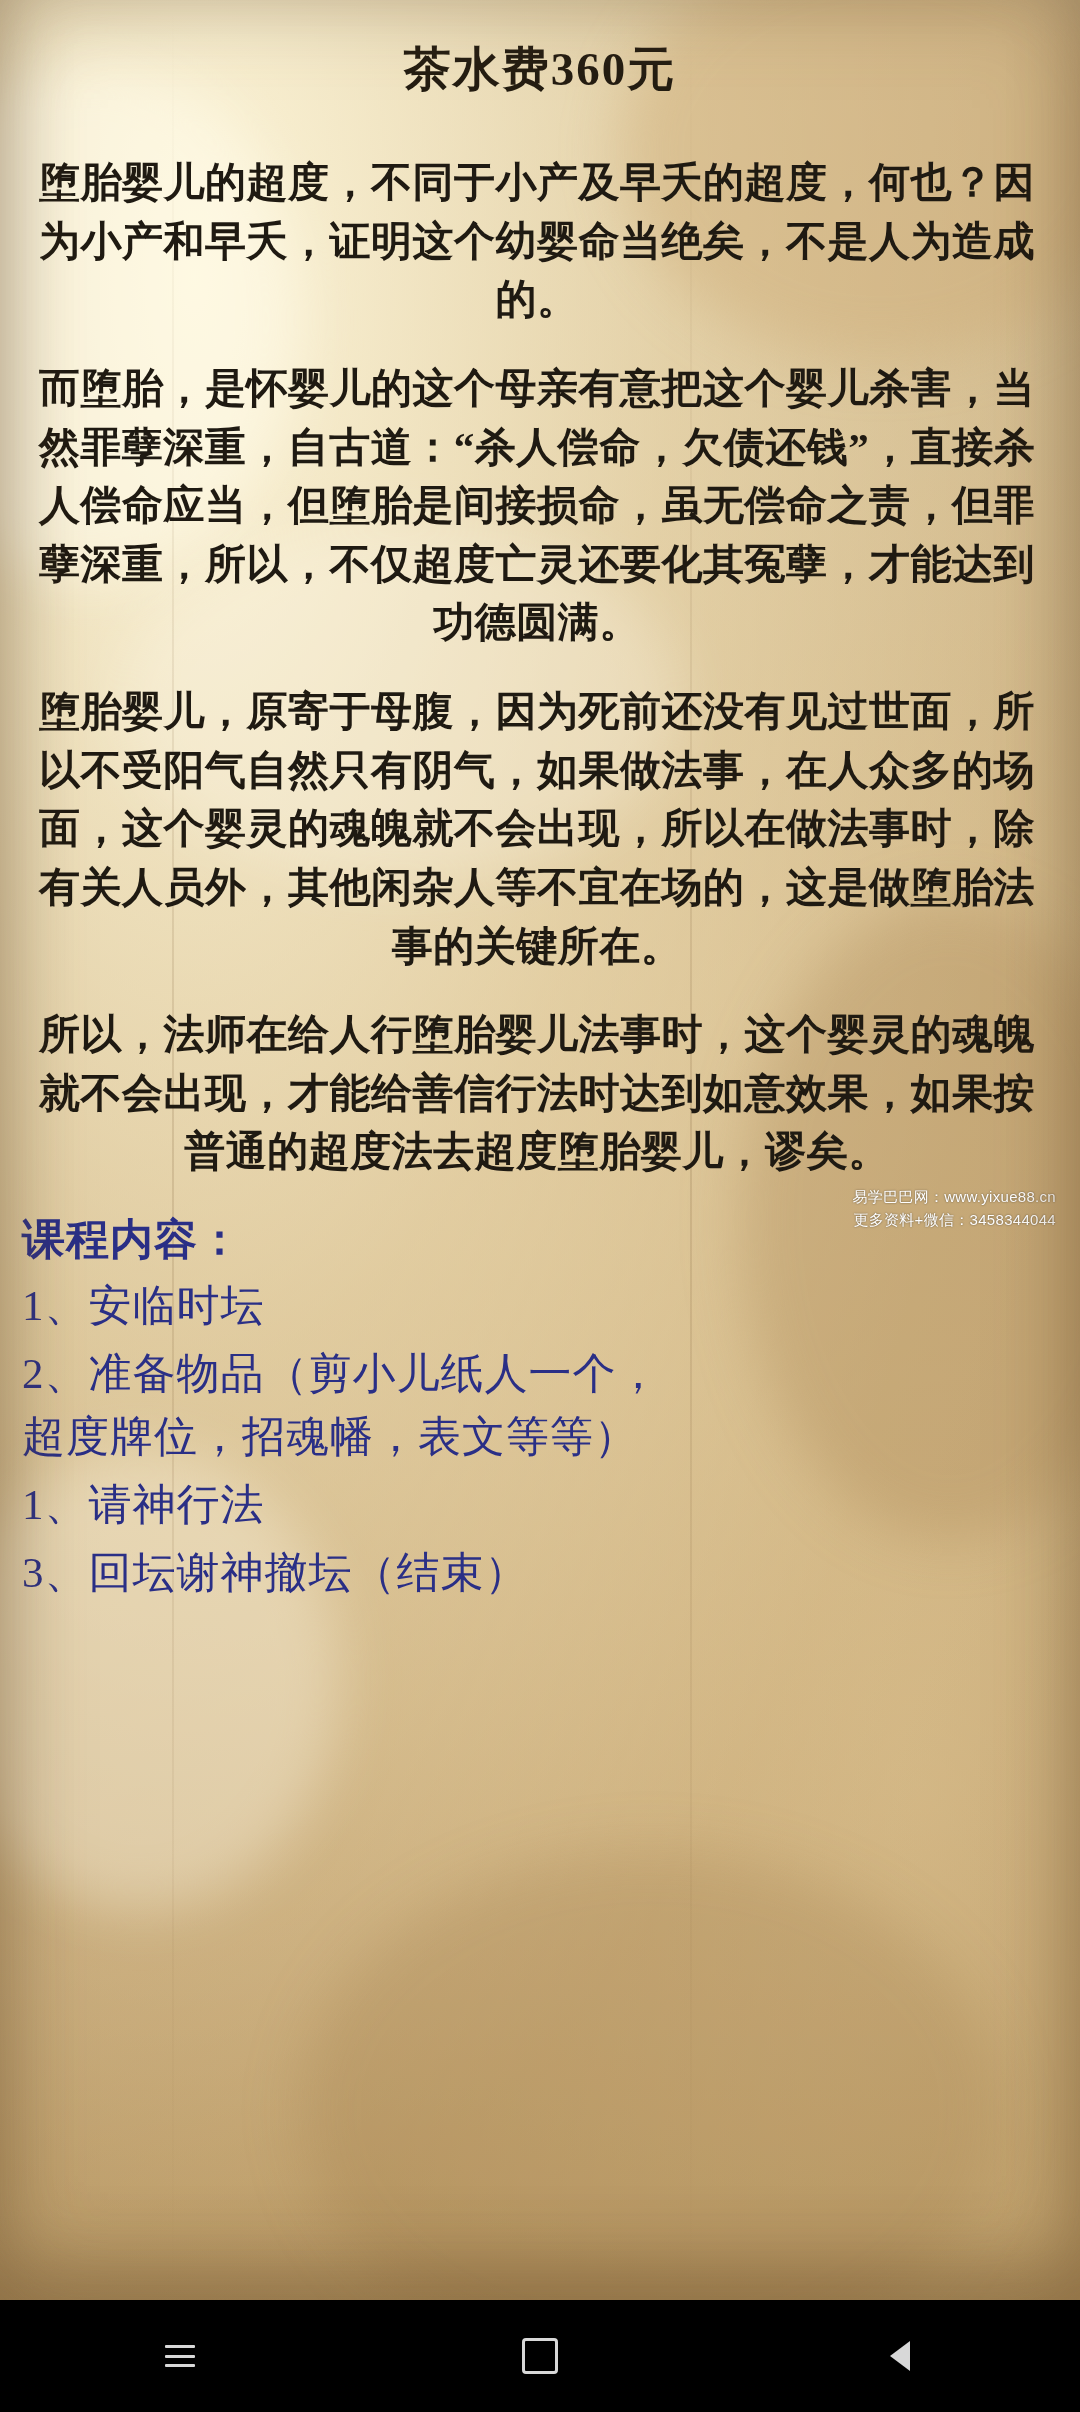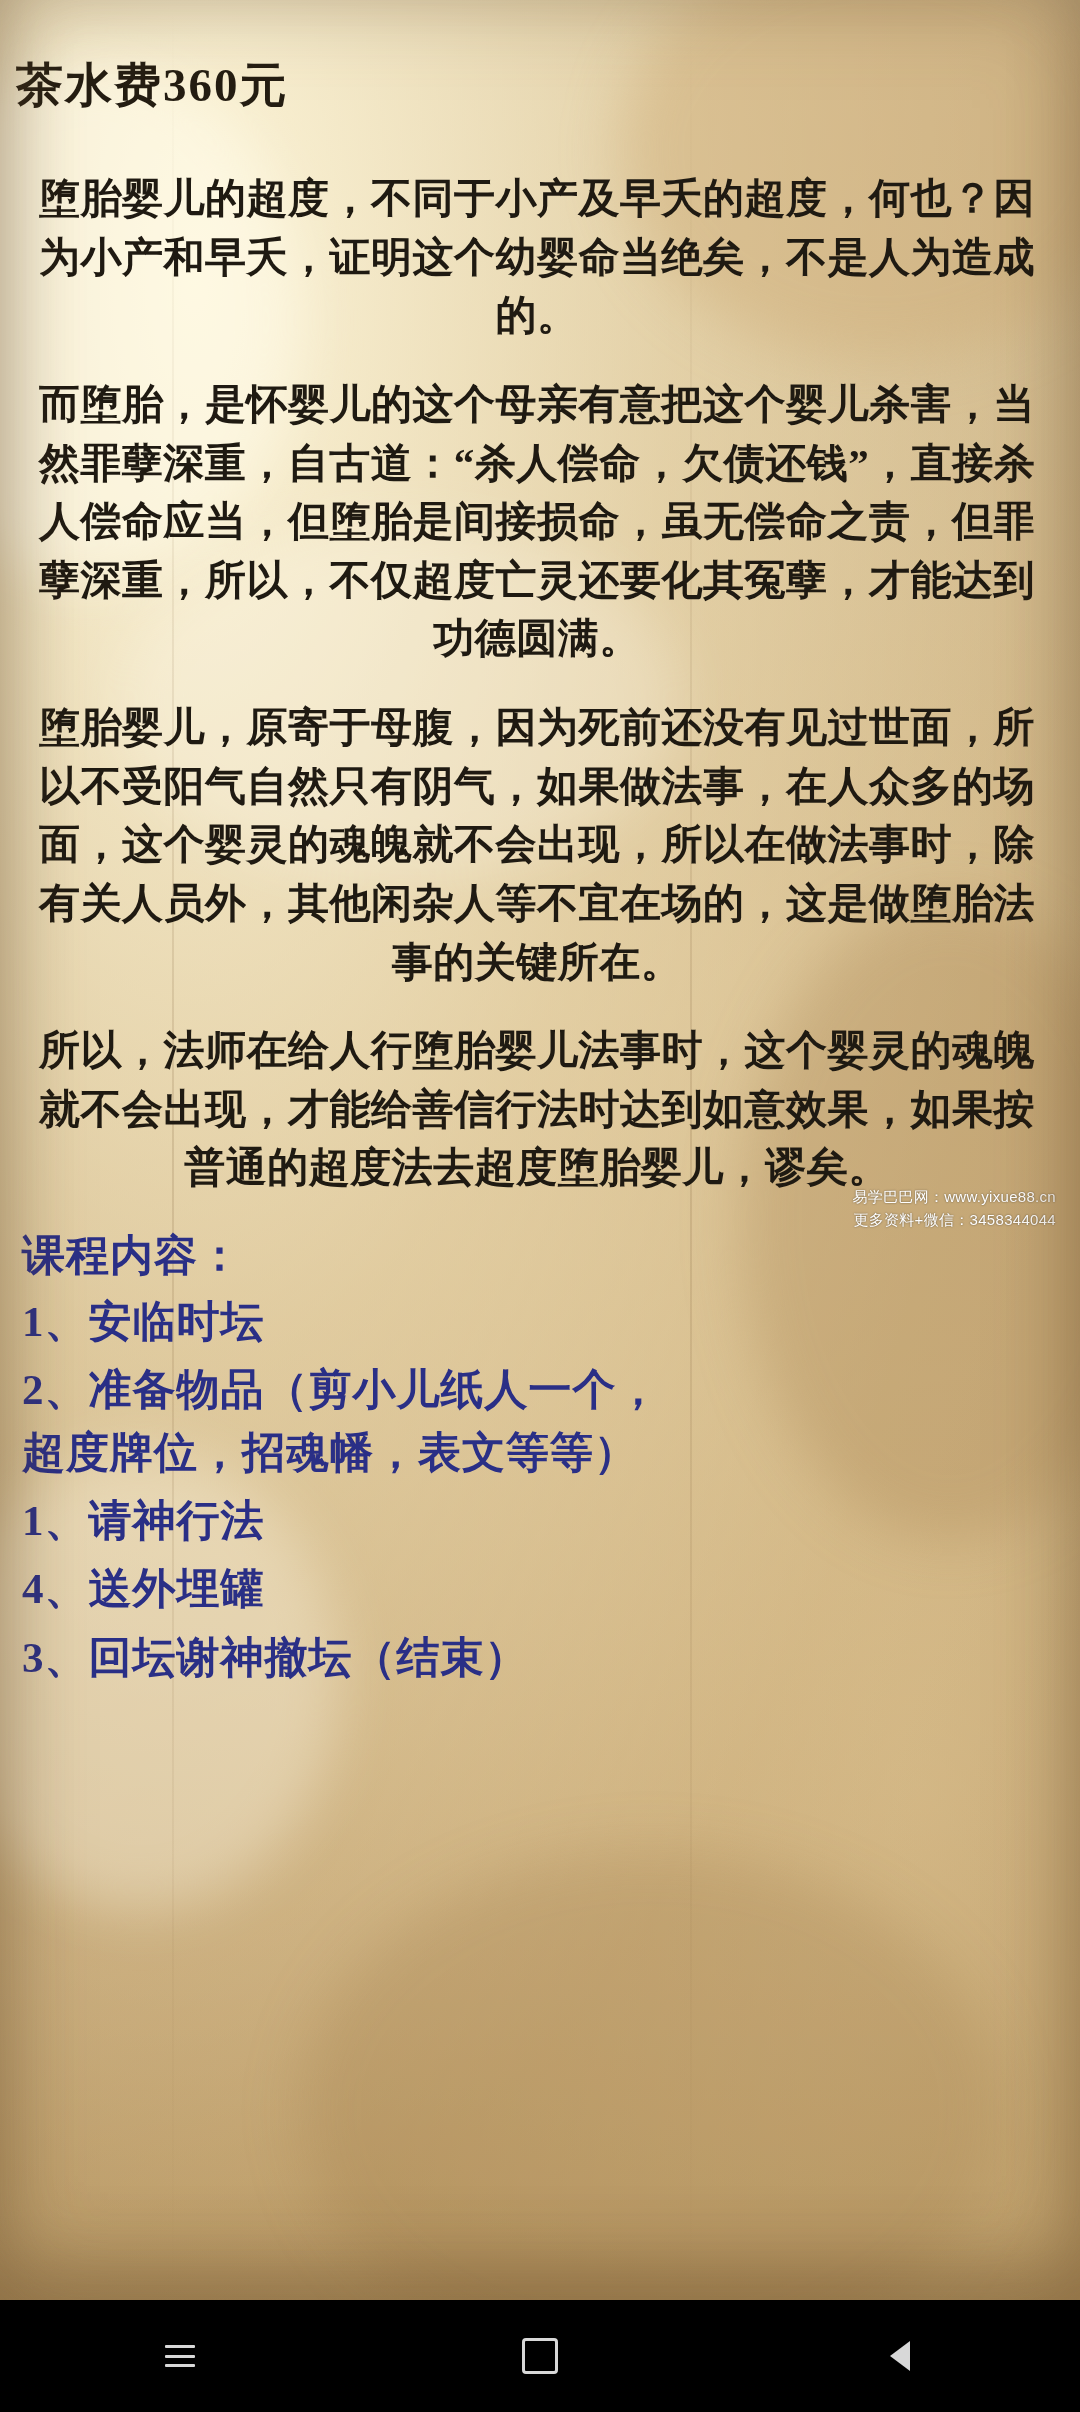--- a/index.html
+++ b/index.html
@@ -72,23 +72,23 @@
   
   .content {
     position: absolute;
     left: 0;
     top: 0;
     width: 1080px;
     padding: 0;
   }
 
   .doc-title {
-    margin: 16px;
+    margin: 0;
     padding: 38px 0 10px 0;
-    text-align: left;
+    text-align: center;
     font-size: 47px;
     font-weight: 700;
     color: #241d12;
     letter-spacing: 2px;
     font-family: "Liberation Serif", "DejaVu Serif", serif;
   }
 
   .body-block {
     margin: 0 0 30px 0;
     padding: 0 28px 0 22px;
@@ -112,21 +112,21 @@
   }
 
   .course-list {
     list-style: none;
     margin: 0;
     padding: 0 22px;
   }
   .course-item {
     font-size: 43px;
     line-height: 1.45;
-    font-weight: 700;
+    font-weight: 400;
     color: #2a2f86;
     letter-spacing: 1px;
     margin-bottom: 6px;
   }
   .course-item .sub-line {
     display: block;
   }
 
   
   .watermark {
@@ -223,23 +223,20 @@
           <span>1、安临时坛</span>
         </li>
         <li class="course-item">
           <span>2、准备物品（剪小儿纸人一个，</span>
           <span class="sub-line">超度牌位，招魂幡，表文等等）</span>
         </li>
         <li class="course-item">
           <span>1、请神行法</span>
         </li>
         <li class="course-item">
-          <span>4、送外埋罐</span>
-        </li>
-        <li class="course-item">
           <span>3、回坛谢神撤坛（结束）</span>
         </li>
       </ul>
 
     </div>
 
     <div class="watermark">
       <div>易学巴巴网：www.yixue88.cn</div>
       <div>更多资料+微信：3458344044</div>
     </div>

